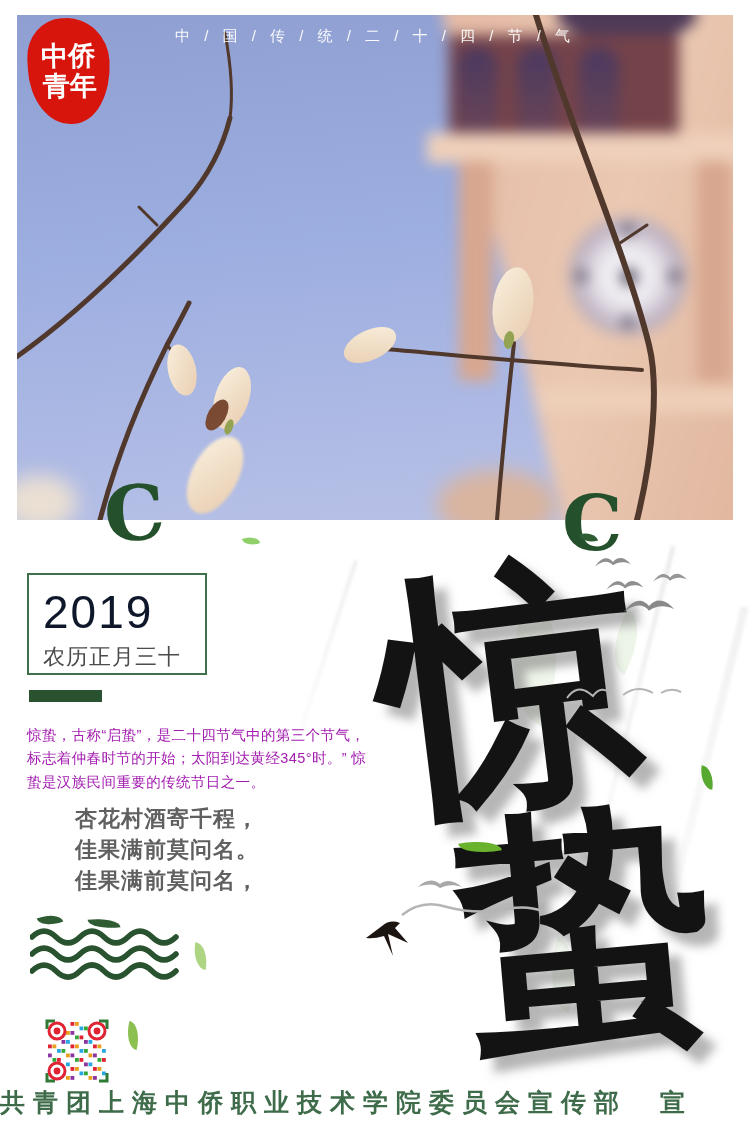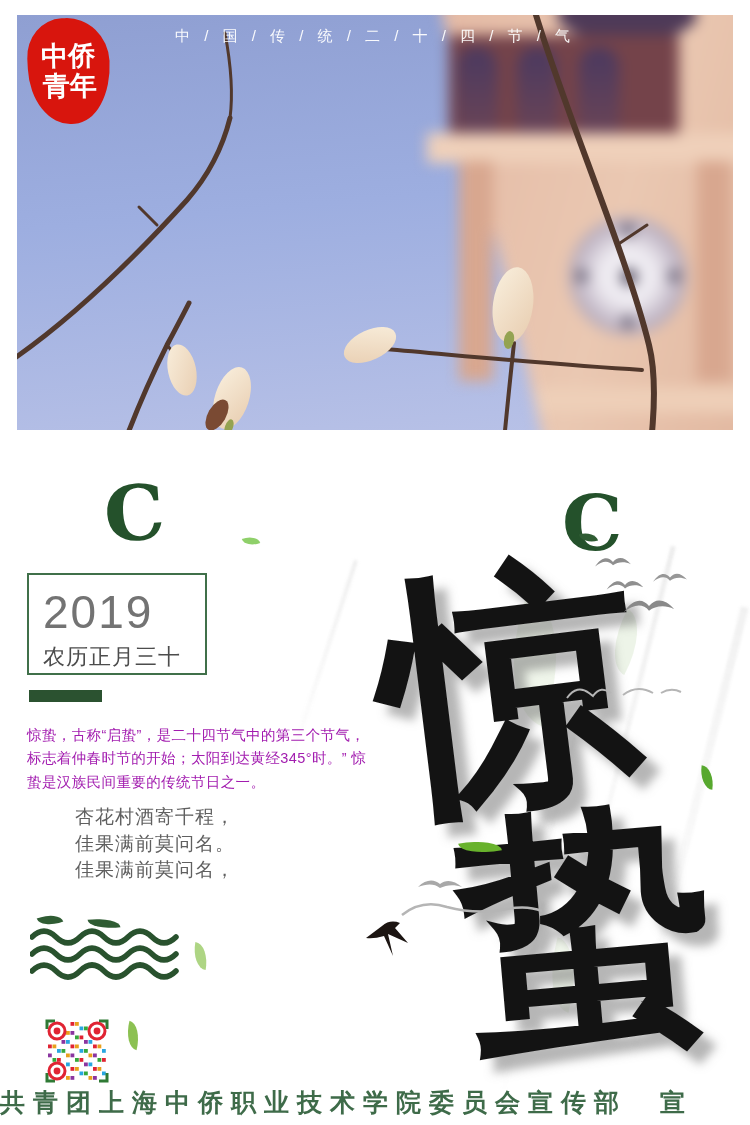--- a/index.html
+++ b/index.html
@@ -1,20 +1,20 @@
 <!DOCTYPE html>
 <html><head>
 <meta charset="utf-8">
 <style>
   html,body{margin:0;padding:0;}
   body{font-family:"Liberation Sans",sans-serif;background:#ffffff;}
   #poster{position:relative;width:750px;height:1125px;background:#ffffff;overflow:hidden;}
 
   
-  .photo{position:absolute;left:17px;top:15px;width:716px;height:415px;overflow:hidden;
+  .photo{position:absolute;left:17px;top:15px;width:716px;height:505px;overflow:hidden;
          background:linear-gradient(175deg,#8f9fd2 0%,#9daee0 45%,#b9c2e7 100%);}
   .building{position:absolute;left:380px;top:-20px;width:370px;height:545px;filter:blur(7px);}
   .b-body{position:absolute;left:0;top:0;width:100%;height:100%;
           clip-path:polygon(11% 0,100% 0,100% 100%,46% 100%);
           background:linear-gradient(105deg,#e3b7a2 0%,#eac8b2 55%,#e0b49c 100%);}
   .b-dome{position:absolute;left:160px;top:-6px;width:140px;height:52px;border-radius:50%;background:#4e3a58;}
   .b-darkband{position:absolute;left:52px;top:40px;width:230px;height:100px;background:#74434a;}
   .arch{position:absolute;top:52px;width:40px;height:88px;border-radius:20px 20px 0 0;
         background:linear-gradient(#4a3960,#6a4456);}
   .b-cornice1{position:absolute;left:30px;top:138px;width:340px;height:30px;background:#efd0ba;}
@@ -33,26 +33,26 @@
         border-radius:46% 54% 48% 52%/38% 44% 60% 56%;transform:rotate(-3deg);
         display:flex;flex-direction:column;align-items:center;justify-content:center;
         color:#ffffff;font-family:"DejaVu Serif",serif;font-weight:bold;font-size:27px;line-height:1.1;}
   .seal span{display:block;transform:rotate(2deg);}
 
   
   .c-mark{position:absolute;font-family:"DejaVu Serif",serif;font-weight:bold;font-size:76px;
           color:#24512b;line-height:1;}
   .date-box{position:absolute;left:27px;top:573px;width:162px;height:98px;border:2px solid #40704a;
             padding-left:14px;box-sizing:content-box;}
-  .year{font-size:46px;color:#737373;margin-top:10px;letter-spacing:2px;}
+  .year{font-size:46px;color:#0f172a;margin-top:10px;letter-spacing:2px;}
   .lunar{font-size:22px;color:#4c4c4c;letter-spacing:1px;margin-top:3px;}
   .green-bar{position:absolute;left:29px;top:690px;width:73px;height:12px;background:#2b5230;}
   .intro{position:absolute;left:27px;top:724px;width:345px;font-size:14.5px;color:#a21caf;
          line-height:1.62;letter-spacing:.4px;}
-  .poem{position:absolute;left:75px;top:804px;font-size:19px;color:#606060;line-height:1.4;letter-spacing:1px;}
+  .poem{position:absolute;left:75px;top:804px;font-size:22px;color:#606060;line-height:1.4;letter-spacing:1px;font-weight:bold;}
   .waves{position:absolute;left:30px;top:928px;}
   .series-title{position:absolute;left:31px;top:986px;font-size:21px;color:#3c3c3c;letter-spacing:5px;font-weight:500;}
   .qr{position:absolute;left:45px;top:1019px;width:64px;height:64px;}
   .footer{position:absolute;left:0;top:1086px;width:750px;text-align:left;
           font-family:"DejaVu Serif",serif;font-weight:bold;font-size:25px;color:#3e6b49;letter-spacing:8px;}
 
   .cal-char{position:absolute;font-family:"DejaVu Serif",serif;font-weight:bold;color:#131313;line-height:1;
             text-shadow:12px 14px 10px rgba(110,110,110,.5);}
   #cal-1{left:385px;top:560px;font-size:255px;transform:rotate(-7deg);}
   #cal-2{left:460px;top:798px;font-size:255px;transform:rotate(-5deg);}

